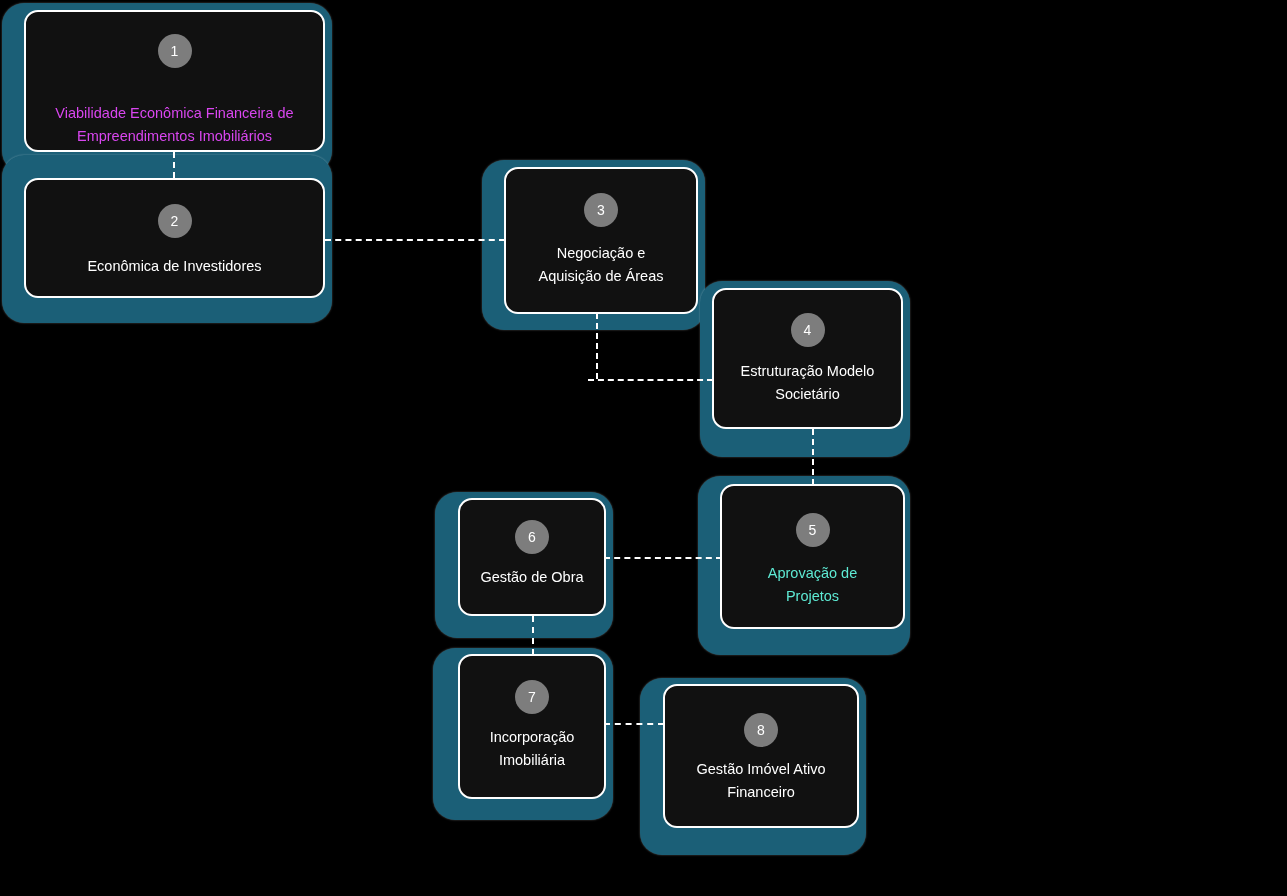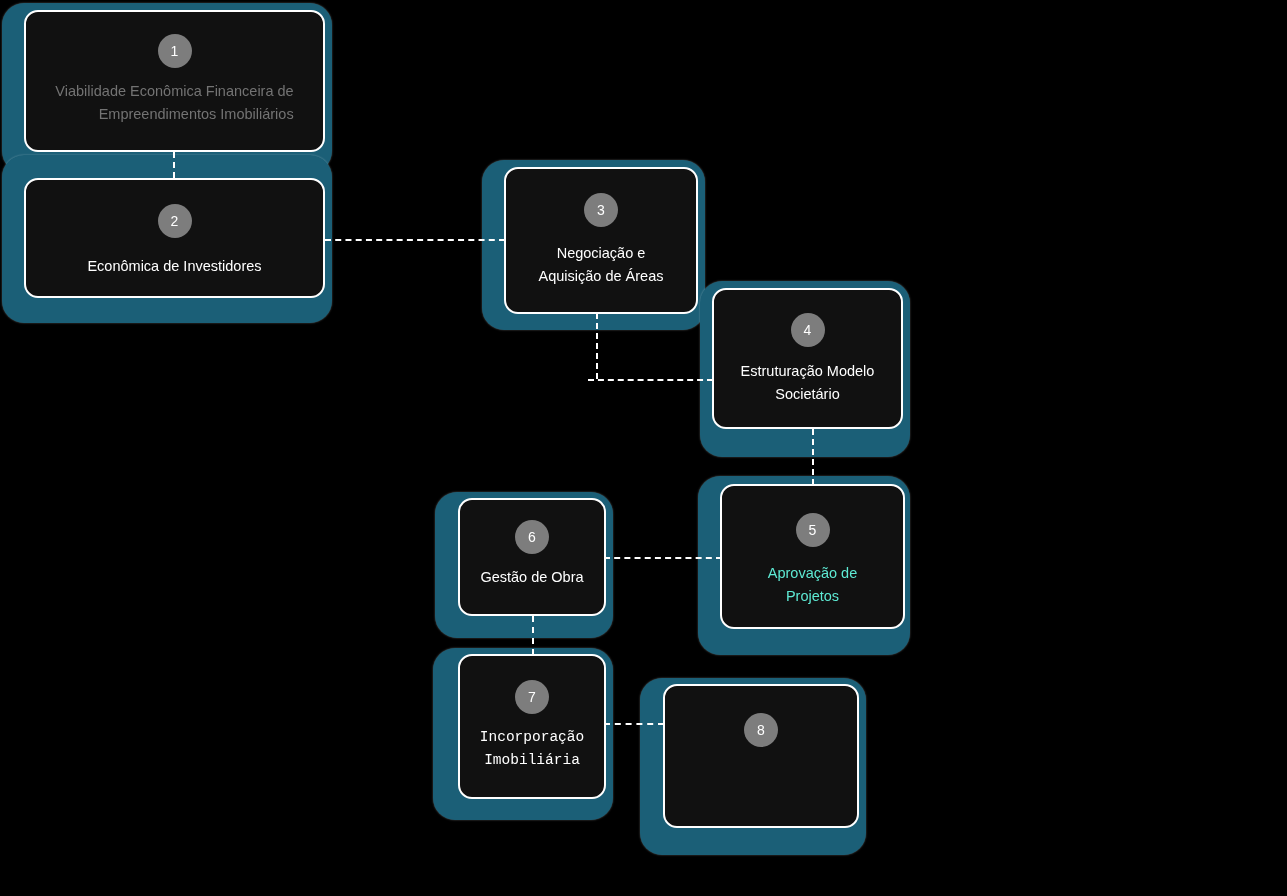--- a/index.html
+++ b/index.html
@@ -86,21 +86,21 @@
     <div class="conn-h" style="left: 325px; top: 239px; width: 180px; border-top-color: rgb(255, 255, 255);"></div>
     <div class="conn-v" style="left: 596px; top: 313px; height: 66px; border-left-color: rgb(255, 255, 255);"></div>
     <div class="conn-h" style="left: 588px; top: 379px; width: 125px; border-top-color: rgb(255, 255, 255);"></div>
     <div class="conn-v" style="left: 812px; top: 429px; height: 56px; border-left-color: rgb(255, 255, 255);"></div>
     <div class="conn-h" style="left: 604px; top: 557px; width: 118px; border-top-color: rgb(255, 255, 255);"></div>
     <div class="conn-v" style="left: 532px; top: 616px; height: 39px; border-left-color: rgb(255, 255, 255);"></div>
     <div class="conn-h" style="left: 604px; top: 723px; width: 60px; border-top-color: rgb(255, 255, 255);"></div>
     <div class="node" style="left: 2px; top: 3px; width: 330px; height: 170px; background: rgb(27, 95, 119);"></div>
     <div class="node-inner" style="left: 24px; top: 10px; width: 301px; height: 142px; background: rgb(17, 17, 17); border-color: rgb(255, 255, 255);">
       <div class="badge" style="background: rgb(125, 125, 125); margin-top: 22px;">1</div>
-      <div class="node-label" style="color: #737373; margin-top: 12px; text-align: right;">Viabilidade Econômica Financeira de
+      <div class="node-label" style="color: #d946ef; margin-top: 34px;">Viabilidade Econômica Financeira de
 Empreendimentos Imobiliários</div>
     </div>
     <div class="node" style="left: 2px; top: 155px; width: 330px; height: 168px; background: rgb(27, 95, 119);"></div>
     <div class="node-inner" style="left: 24px; top: 178px; width: 301px; height: 120px; background: rgb(17, 17, 17); border-color: rgb(255, 255, 255);">
       <div class="badge" style="background: rgb(125, 125, 125); margin-top: 24px;">2</div>
       <div class="node-label" style="color: rgb(255, 255, 255); margin-top: 17px;">Econômica de Investidores</div>
     </div>
     <div class="node" style="left: 482px; top: 160px; width: 223px; height: 170px; background: rgb(27, 95, 119);"></div>
     <div class="node-inner" style="left: 504px; top: 167px; width: 194px; height: 147px; background: rgb(17, 17, 17); border-color: rgb(255, 255, 255);">
       <div class="badge" style="background: rgb(125, 125, 125); margin-top: 24px;">3</div>
@@ -120,20 +120,22 @@
 Projetos</div>
     </div>
     <div class="node" style="left: 435px; top: 492px; width: 178px; height: 146px; background: rgb(27, 95, 119);"></div>
     <div class="node-inner" style="left: 458px; top: 498px; width: 148px; height: 118px; background: rgb(17, 17, 17); border-color: rgb(255, 255, 255);">
       <div class="badge" style="background: rgb(125, 125, 125); margin-top: 20px;">6</div>
       <div class="node-label" style="color: #ffffff; margin-top: 12px;">Gestão de Obra</div>
     </div>
     <div class="node" style="left: 433px; top: 648px; width: 180px; height: 172px; background: rgb(27, 95, 119);"></div>
     <div class="node-inner" style="left: 458px; top: 654px; width: 148px; height: 145px; background: rgb(17, 17, 17); border-color: rgb(255, 255, 255);">
       <div class="badge" style="background: rgb(125, 125, 125); margin-top: 24px;">7</div>
-      <div class="node-label" style="color: rgb(255, 255, 255); margin-top: 12px; font-family: Liberation Mono, monospace;">Incorporação
+      <div class="node-label" style="color: rgb(255, 255, 255); margin-top: 12px;">Incorporação
 Imobiliária</div>
     </div>
     <div class="node" style="left: 640px; top: 678px; width: 226px; height: 177px; background: rgb(27, 95, 119);"></div>
     <div class="node-inner" style="left: 663px; top: 684px; width: 196px; height: 144px; background: rgb(17, 17, 17); border-color: rgb(255, 255, 255);">
       <div class="badge" style="background: rgb(125, 125, 125); margin-top: 27px;">8</div>
+      <div class="node-label" style="color: rgb(255, 255, 255); margin-top: 11px;">Gestão Imóvel Ativo
+Financeiro</div>
     </div>
   </div>
 
 </body></html>

